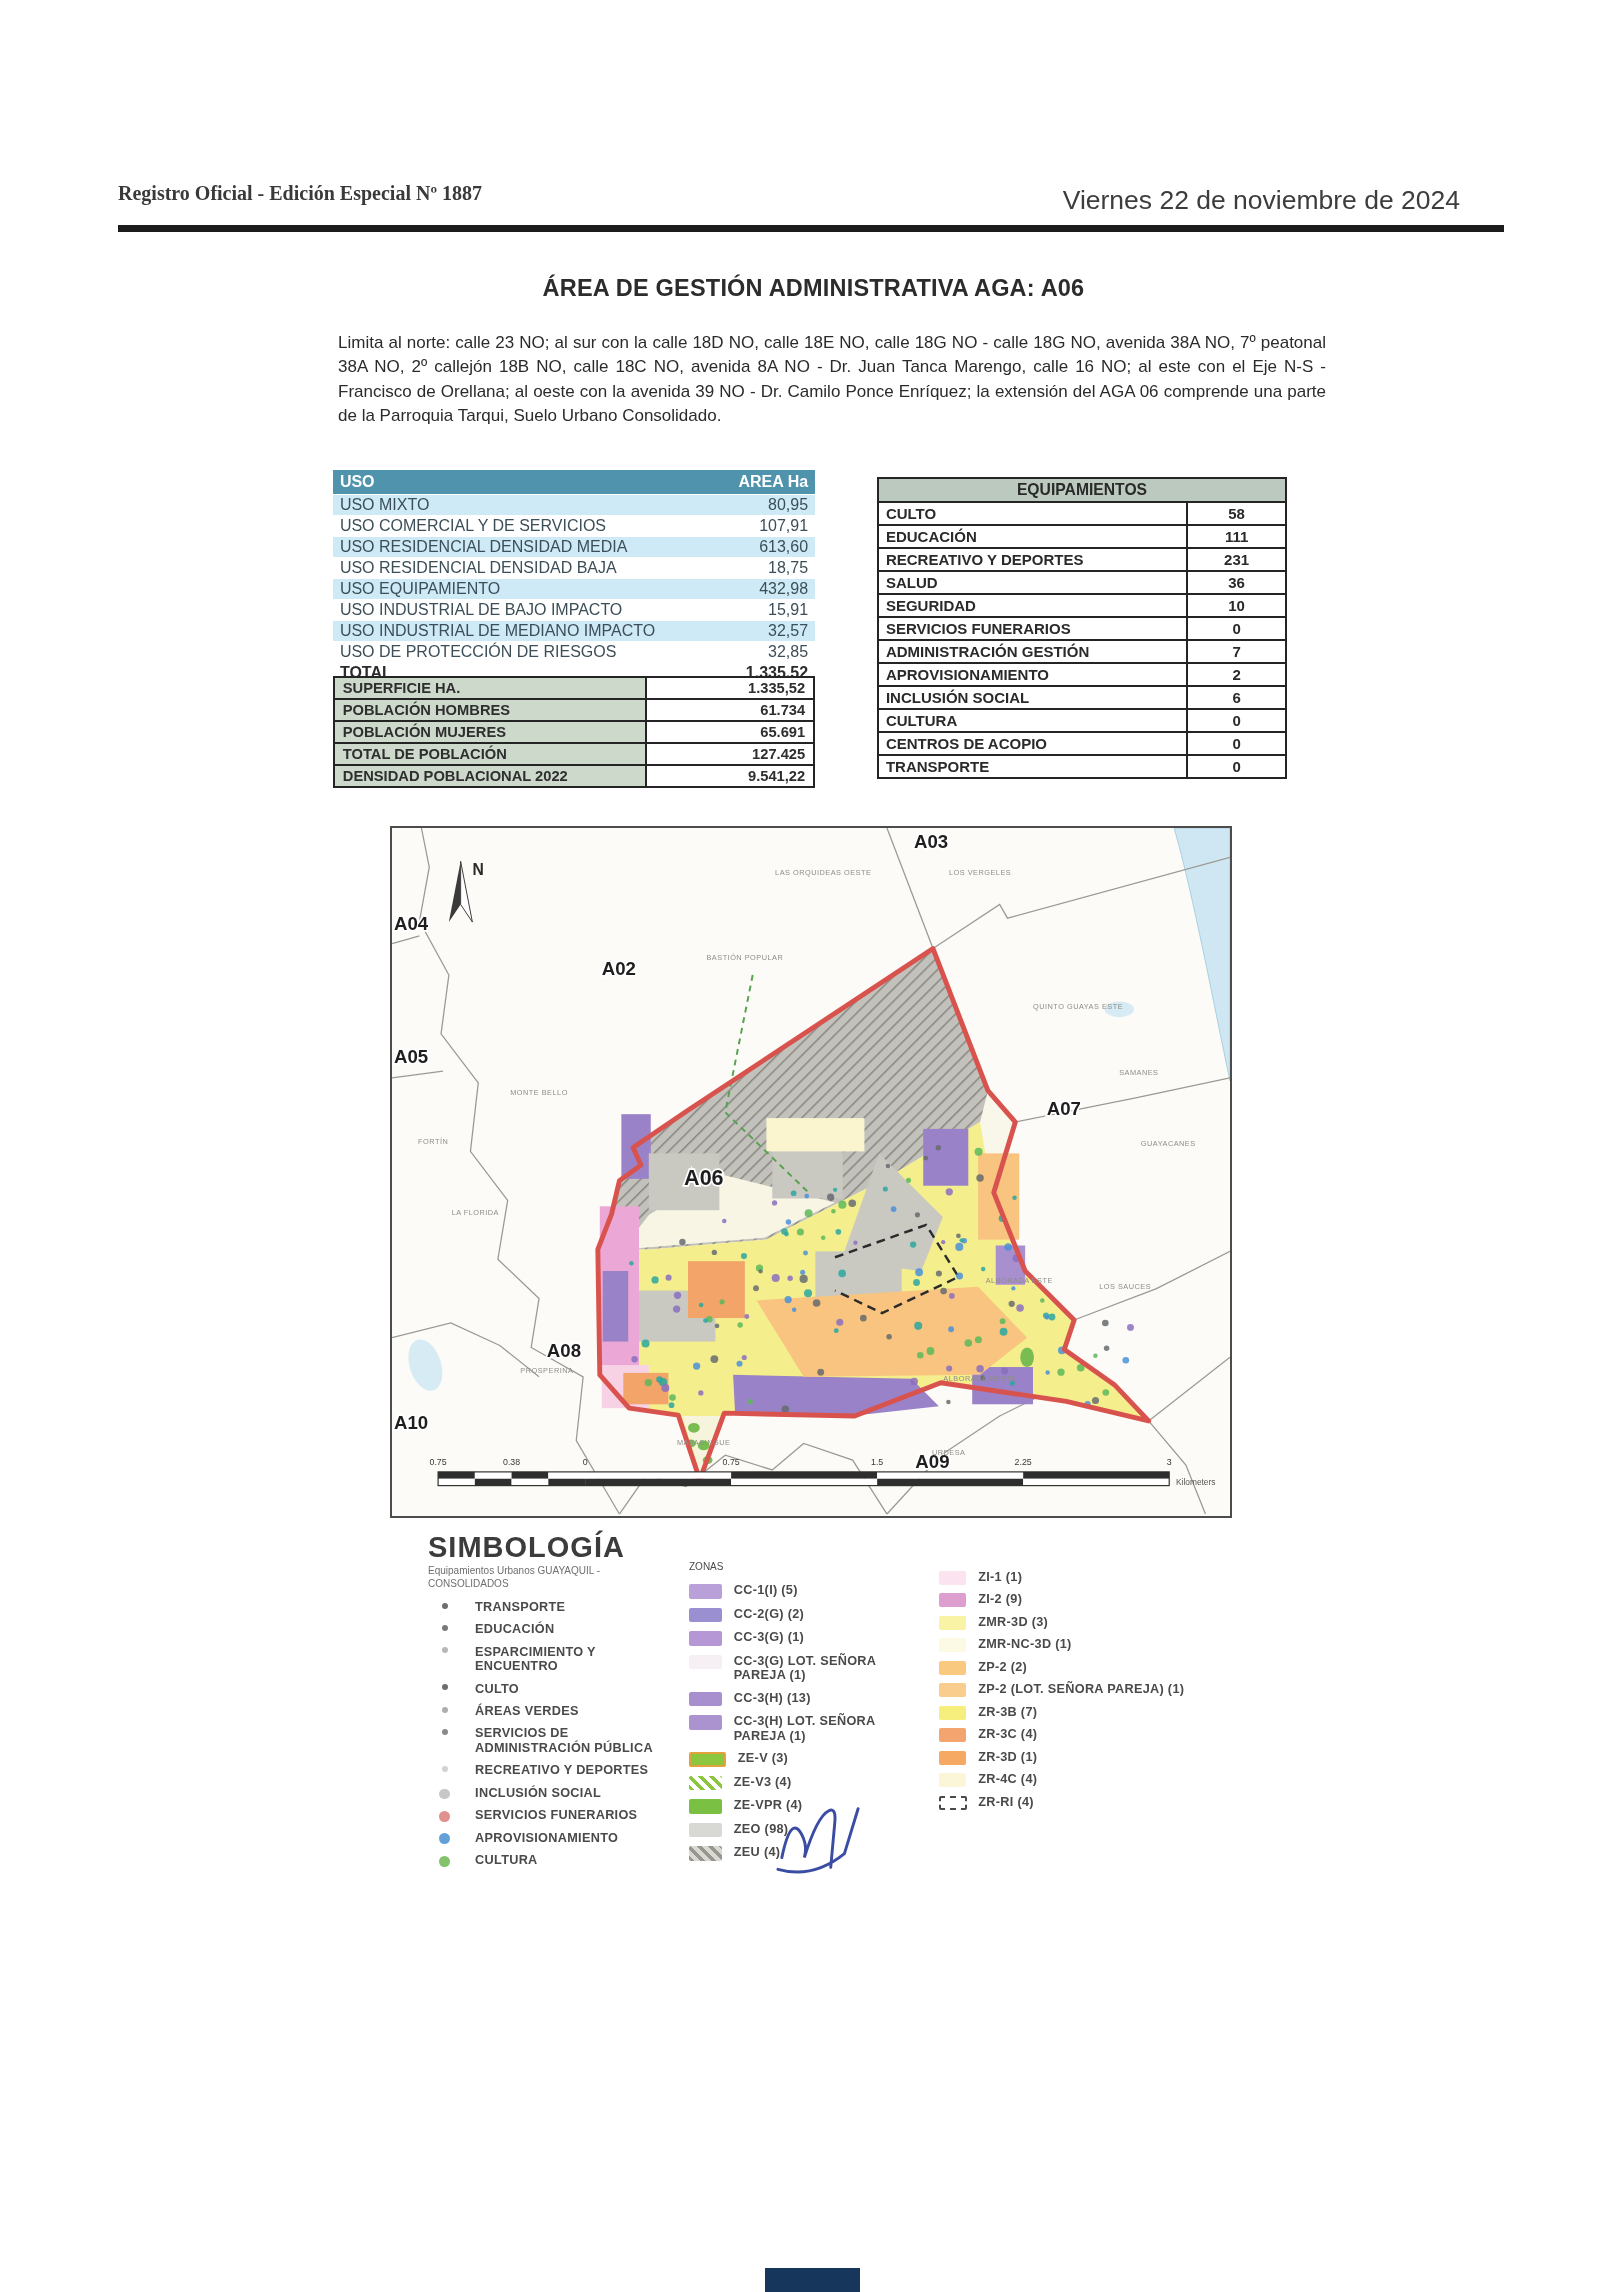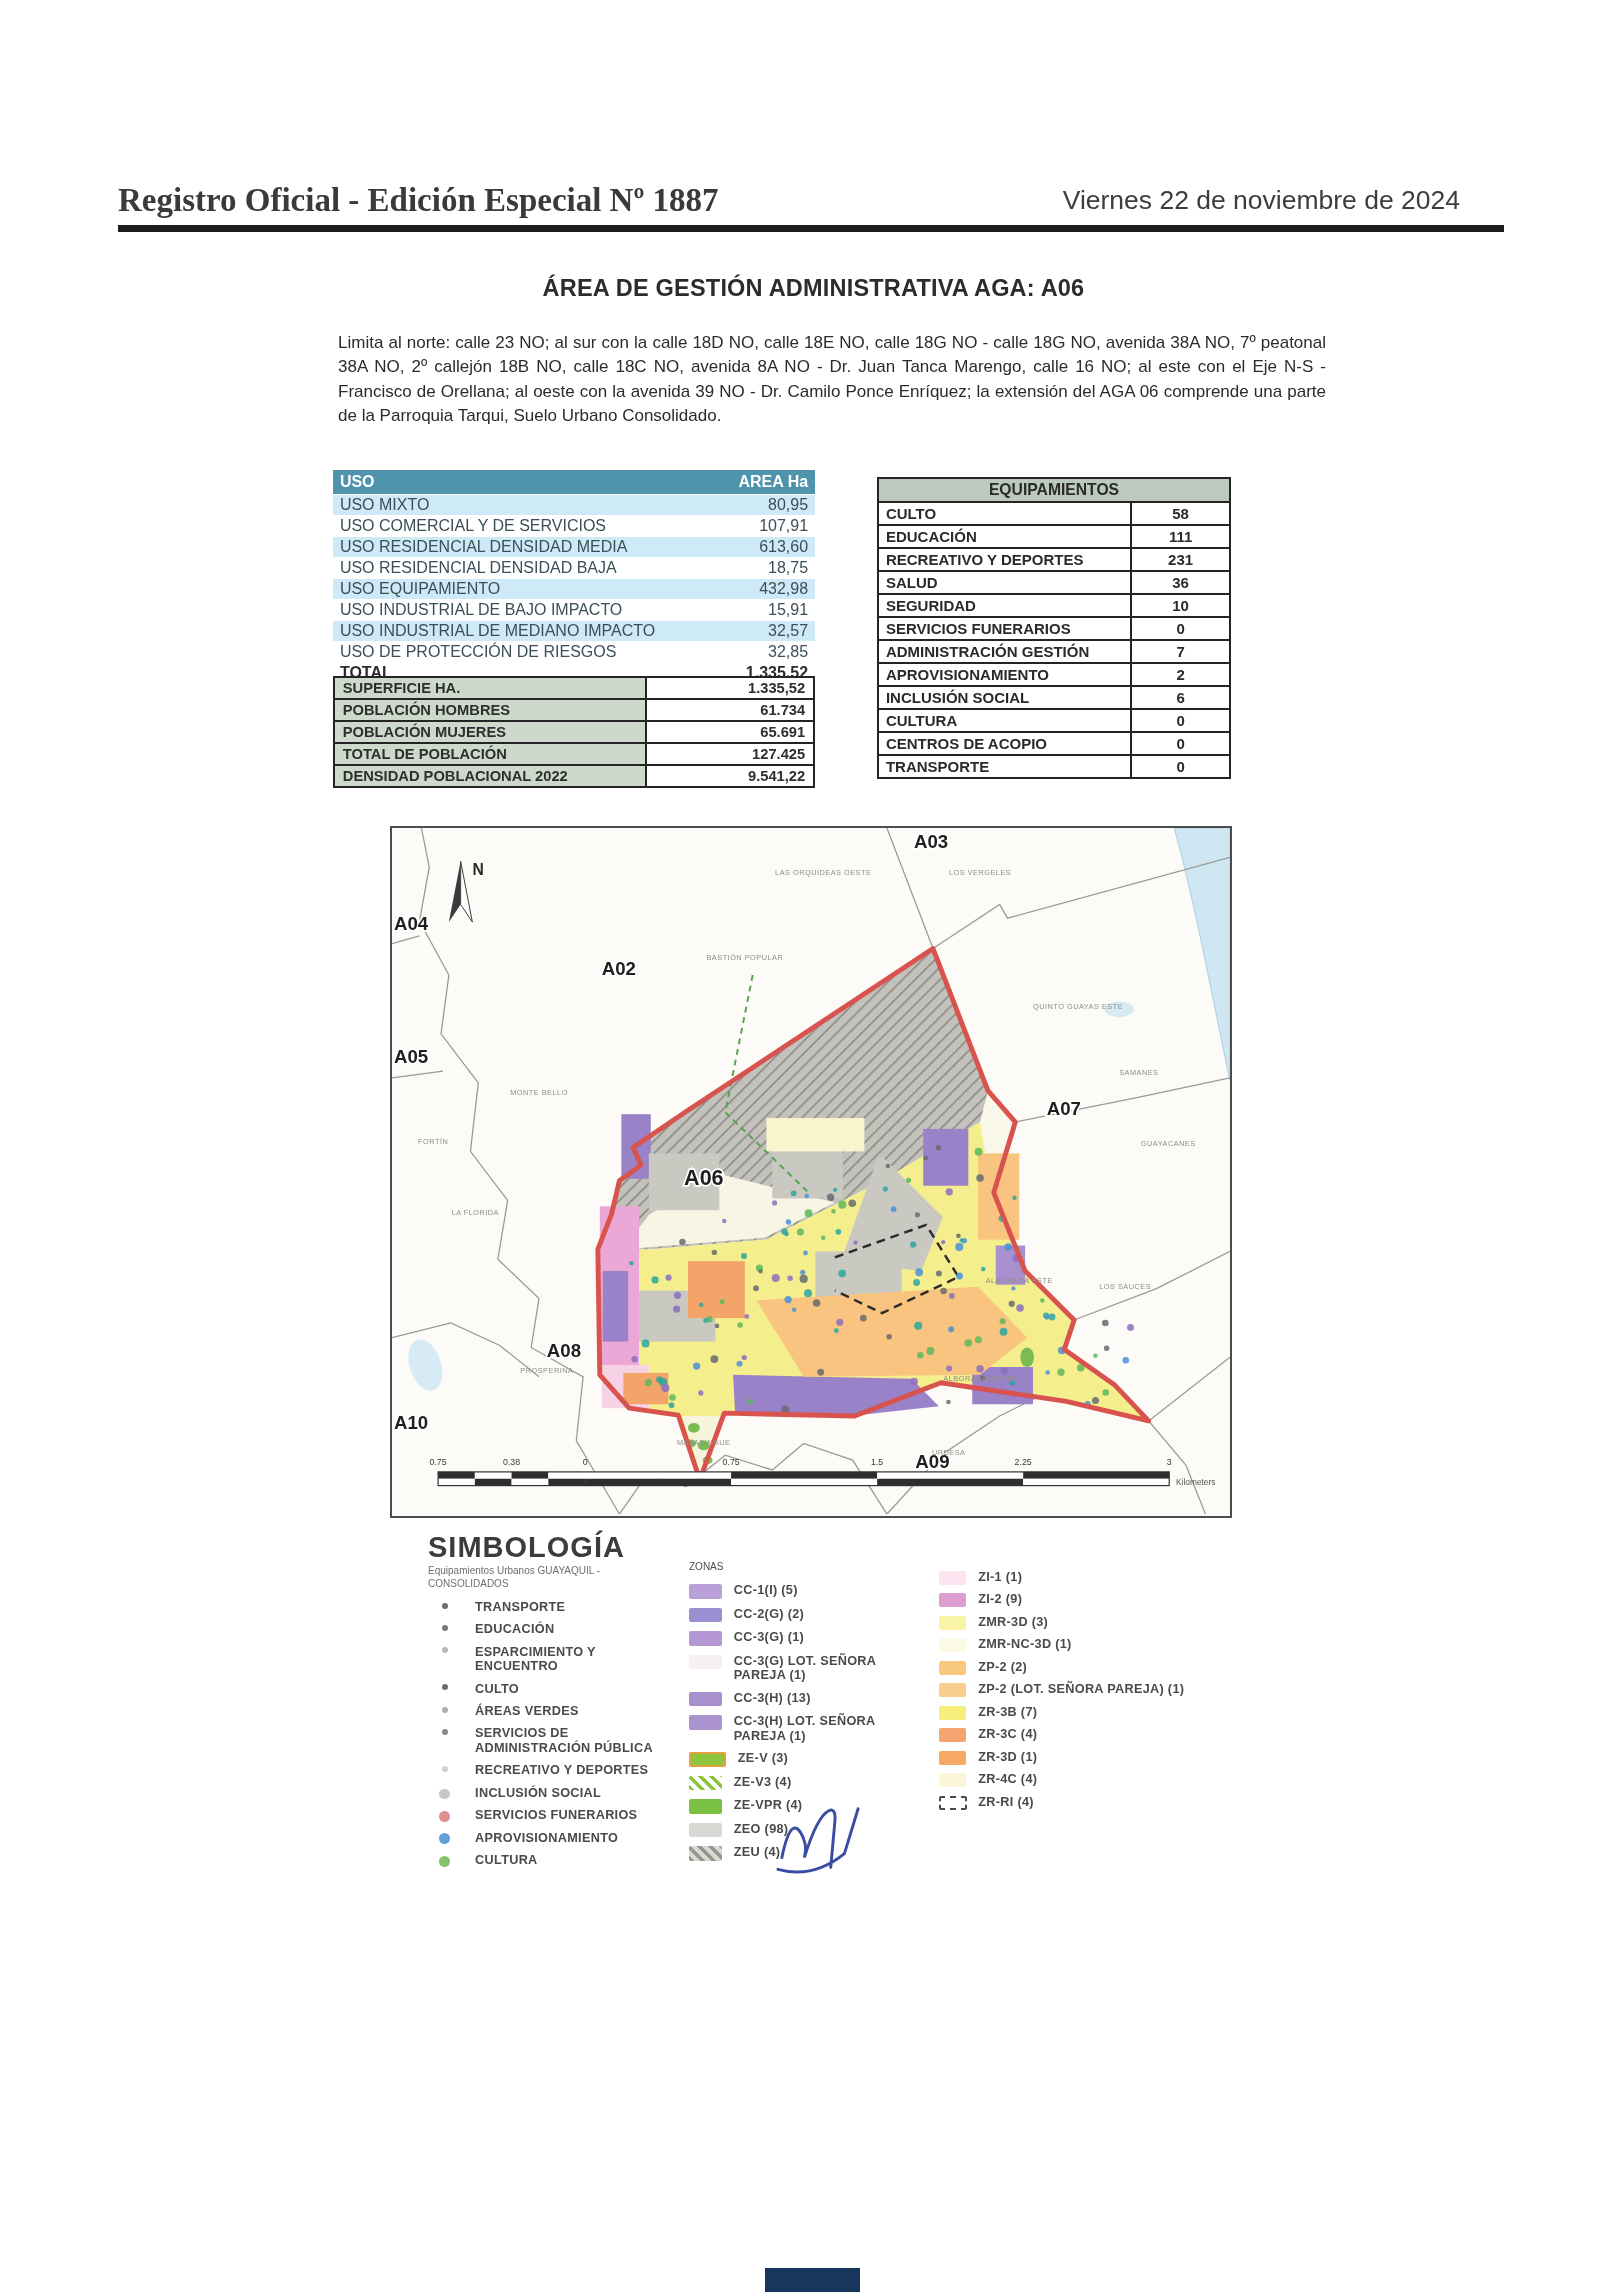--- a/index.html
+++ b/index.html
@@ -1,42 +1,42 @@
 <!DOCTYPE html>
 <html><head>
 <meta charset="utf-8">
 <style>
   html,body{margin:0;padding:0;background:#ffffff;}
   .page{position:relative;width:1621px;height:2293px;background:#ffffff;overflow:hidden;
         font-family:"Liberation Sans",sans-serif;color:#2e2e2e;}
   .abs{position:absolute;}
   
   .hdr-left{left:118px;top:182px;font-family:"Liberation Serif",serif;font-weight:700;
-            font-size:33px;color:#3a3a3a;}
+            font-size:20px;color:#3a3a3a;}
   .hdr-right{right:161px;top:185px;font-size:26.5px;color:#3d3d3d;}
   .hdr-rule{left:118px;top:225px;width:1386px;height:6.9px;background:#1c1c1c;}
   
   .doc-title{left:255px;top:275px;width:1117px;text-align:center;font-weight:700;
              font-size:23.5px;color:#2c2c2c;letter-spacing:0.2px;}
   .intro{left:338px;top:331px;width:988px;font-size:17px;line-height:1.43;
          text-align:justify;color:#2b2b2b;}
   
   .uso-tbl{left:333px;top:469px;width:482px;border-collapse:collapse;font-size:16px;}
   .uso-tbl td{padding:1px 6.9px;border-top:1px solid #ffffff;color:#3c4e57;}
   .uso-tbl tr.hd td{background:#4f93ad;color:#ffffff;font-weight:700;padding:2.9px 6.9px;}
   .uso-tbl tr.alt td{background:#cfeaf7;}
   .uso-tbl td.num{text-align:right;width:93px;}
   .uso-tbl tr.tot td{font-weight:700;color:#2b2b2b;background:#ffffff;}
   
   .sum-tbl{left:333px;top:676px;width:482px;border-collapse:collapse;font-size:14.7px;}
   .sum-tbl td{border:2px solid #242424;padding:2px 7.8px;font-weight:700;color:#2e2e2e;}
   .sum-tbl td.lbl{background:#ccd9cb;width:294px;}
   .sum-tbl td.num{text-align:right;background:#ffffff;}
   
-  .eq-tbl{left:877px;top:477px;width:354px;border-collapse:collapse;font-size:15px;}
+  .eq-tbl{left:877px;top:477px;width:410px;border-collapse:collapse;font-size:15px;}
   .eq-tbl td,.eq-tbl th{border:2px solid #242424;padding:2px 6.9px;color:#2a2a2a;}
   .eq-tbl th{background:#bcc9bf;font-weight:700;text-align:center;font-size:15.7px;}
   .eq-tbl td.lbl{font-weight:700;}
   .eq-tbl td.num{text-align:center;width:83px;font-weight:600;}
   
   .map-frame{left:390px;top:826px;width:838px;height:688px;border:2px solid #4c4c4c;
              background:#fcfbf7;}
   .aga-lbl{font-size:19px;font-weight:700;fill:#1e1e1e;stroke:#ffffff;stroke-width:3.5px;
            paint-order:stroke;font-family:"Liberation Sans",sans-serif;}
   .aga-big{font-size:22px;}

